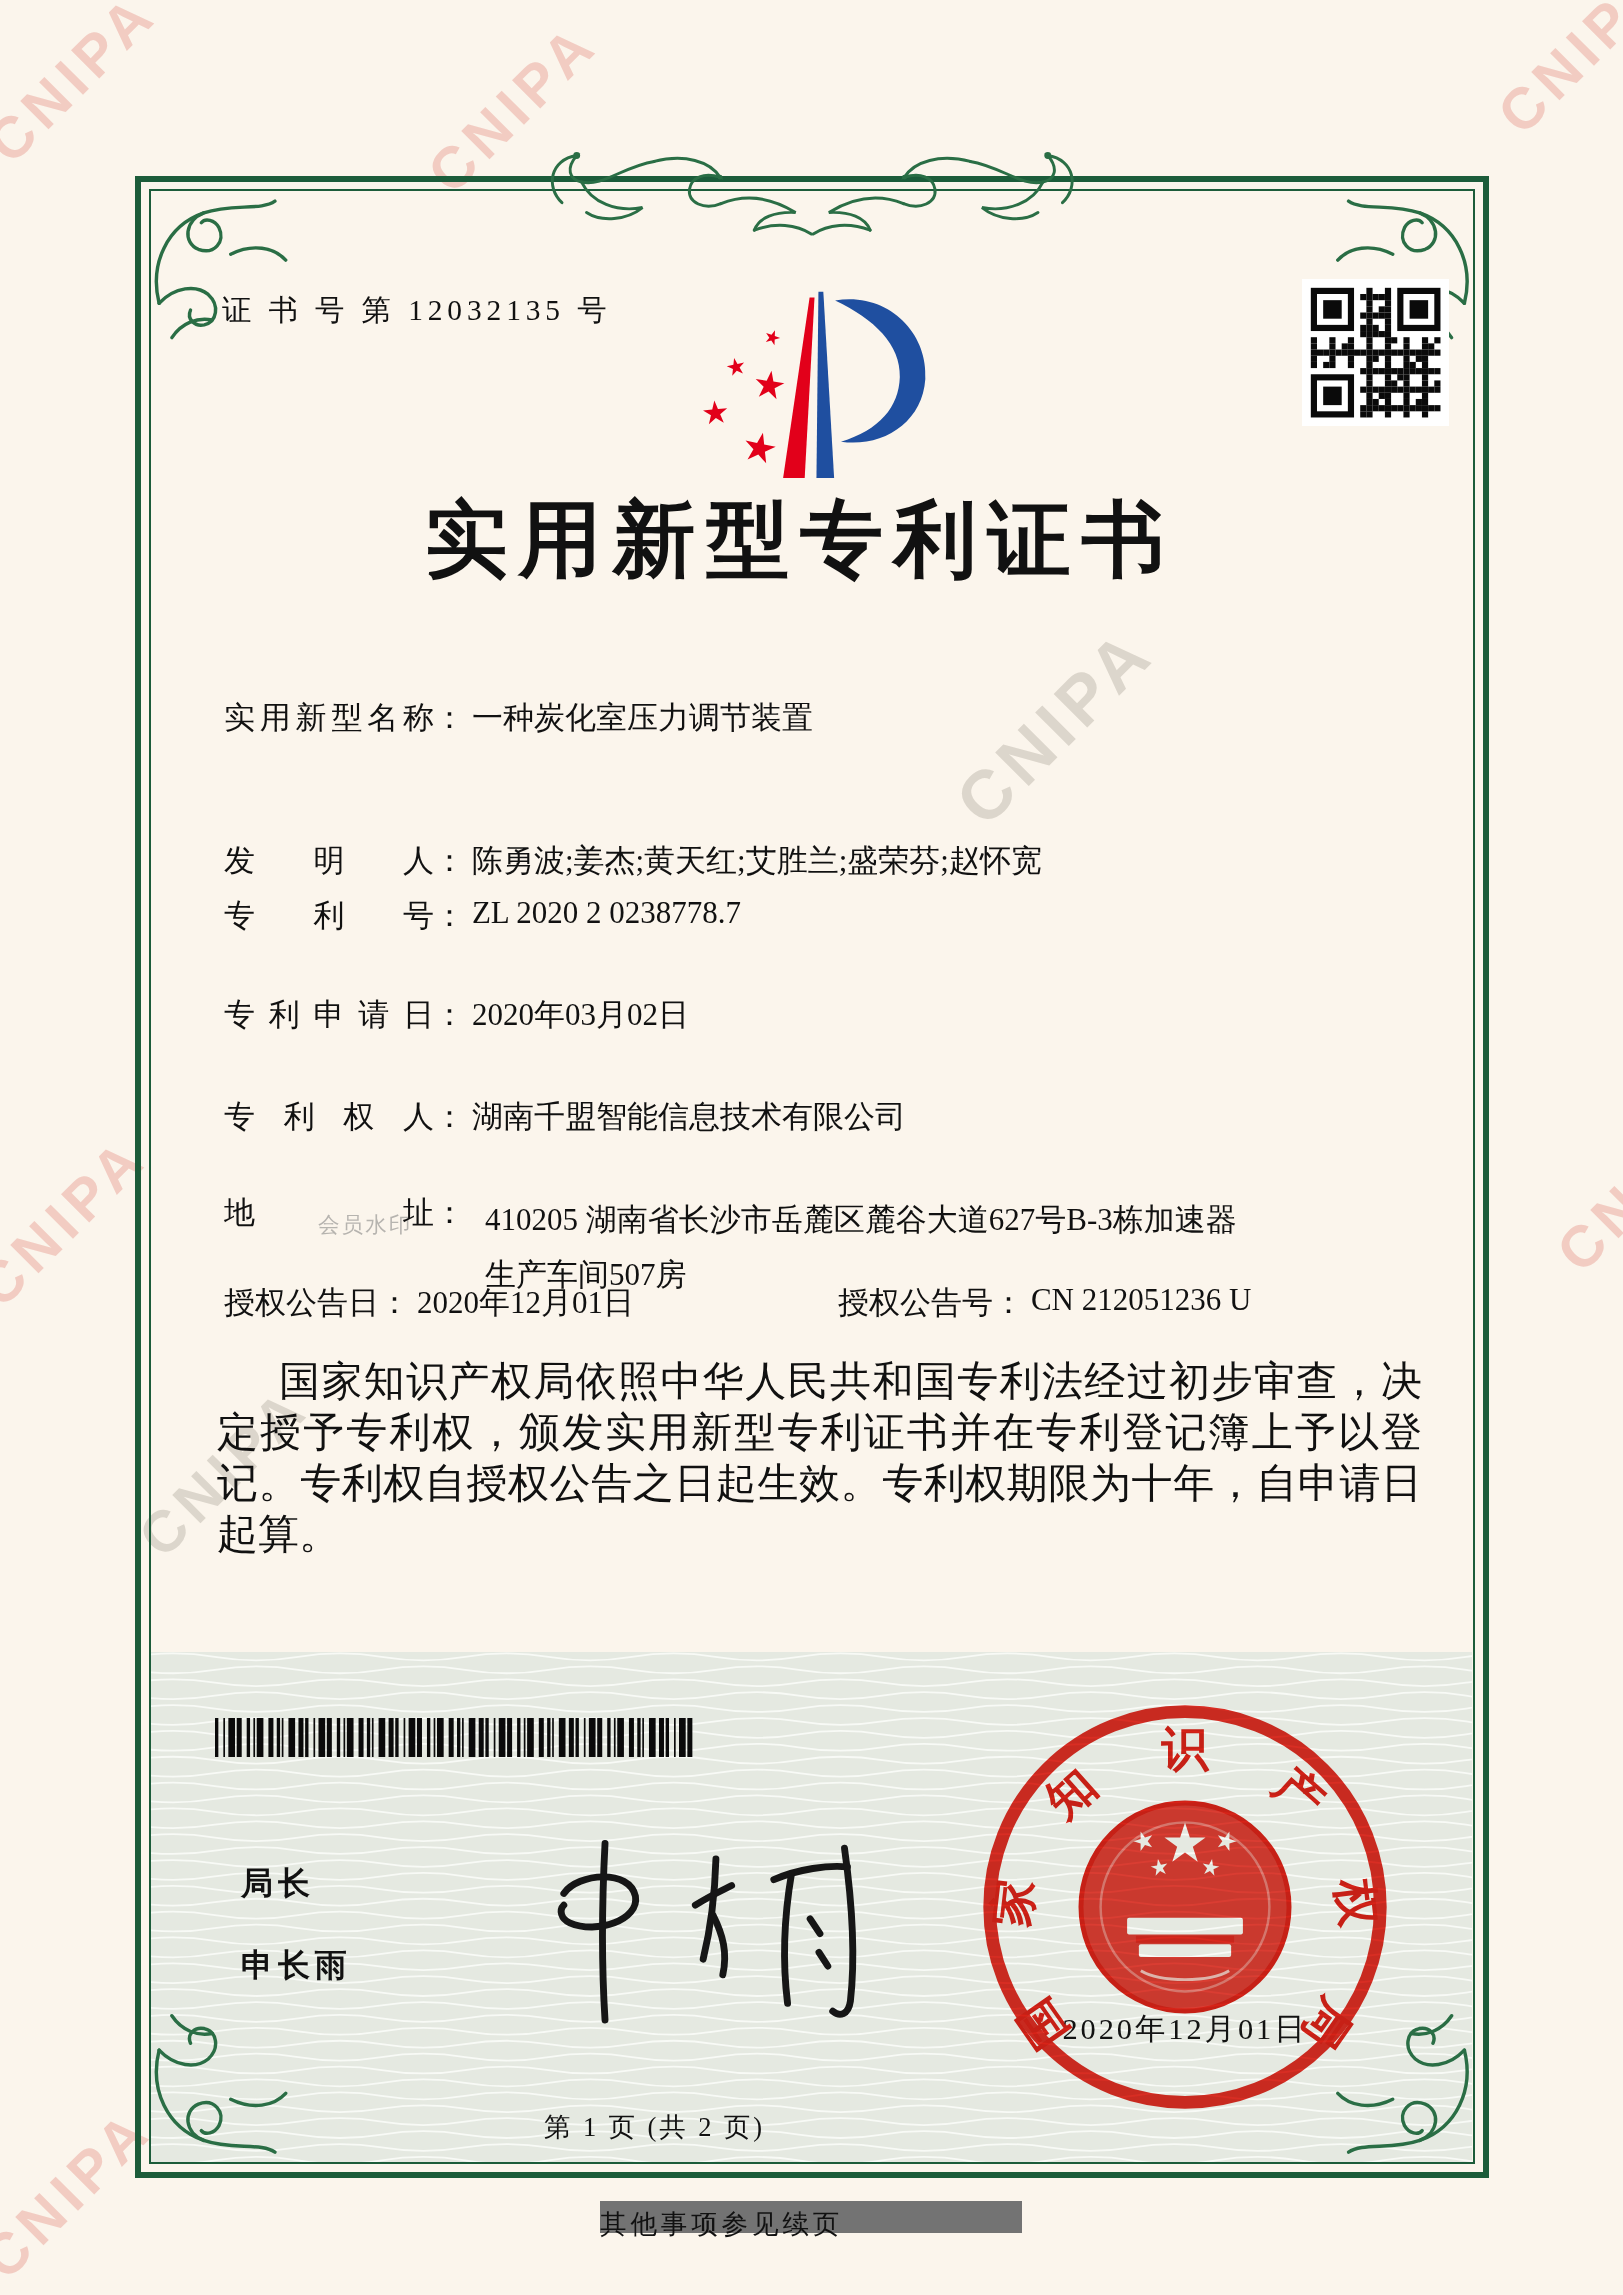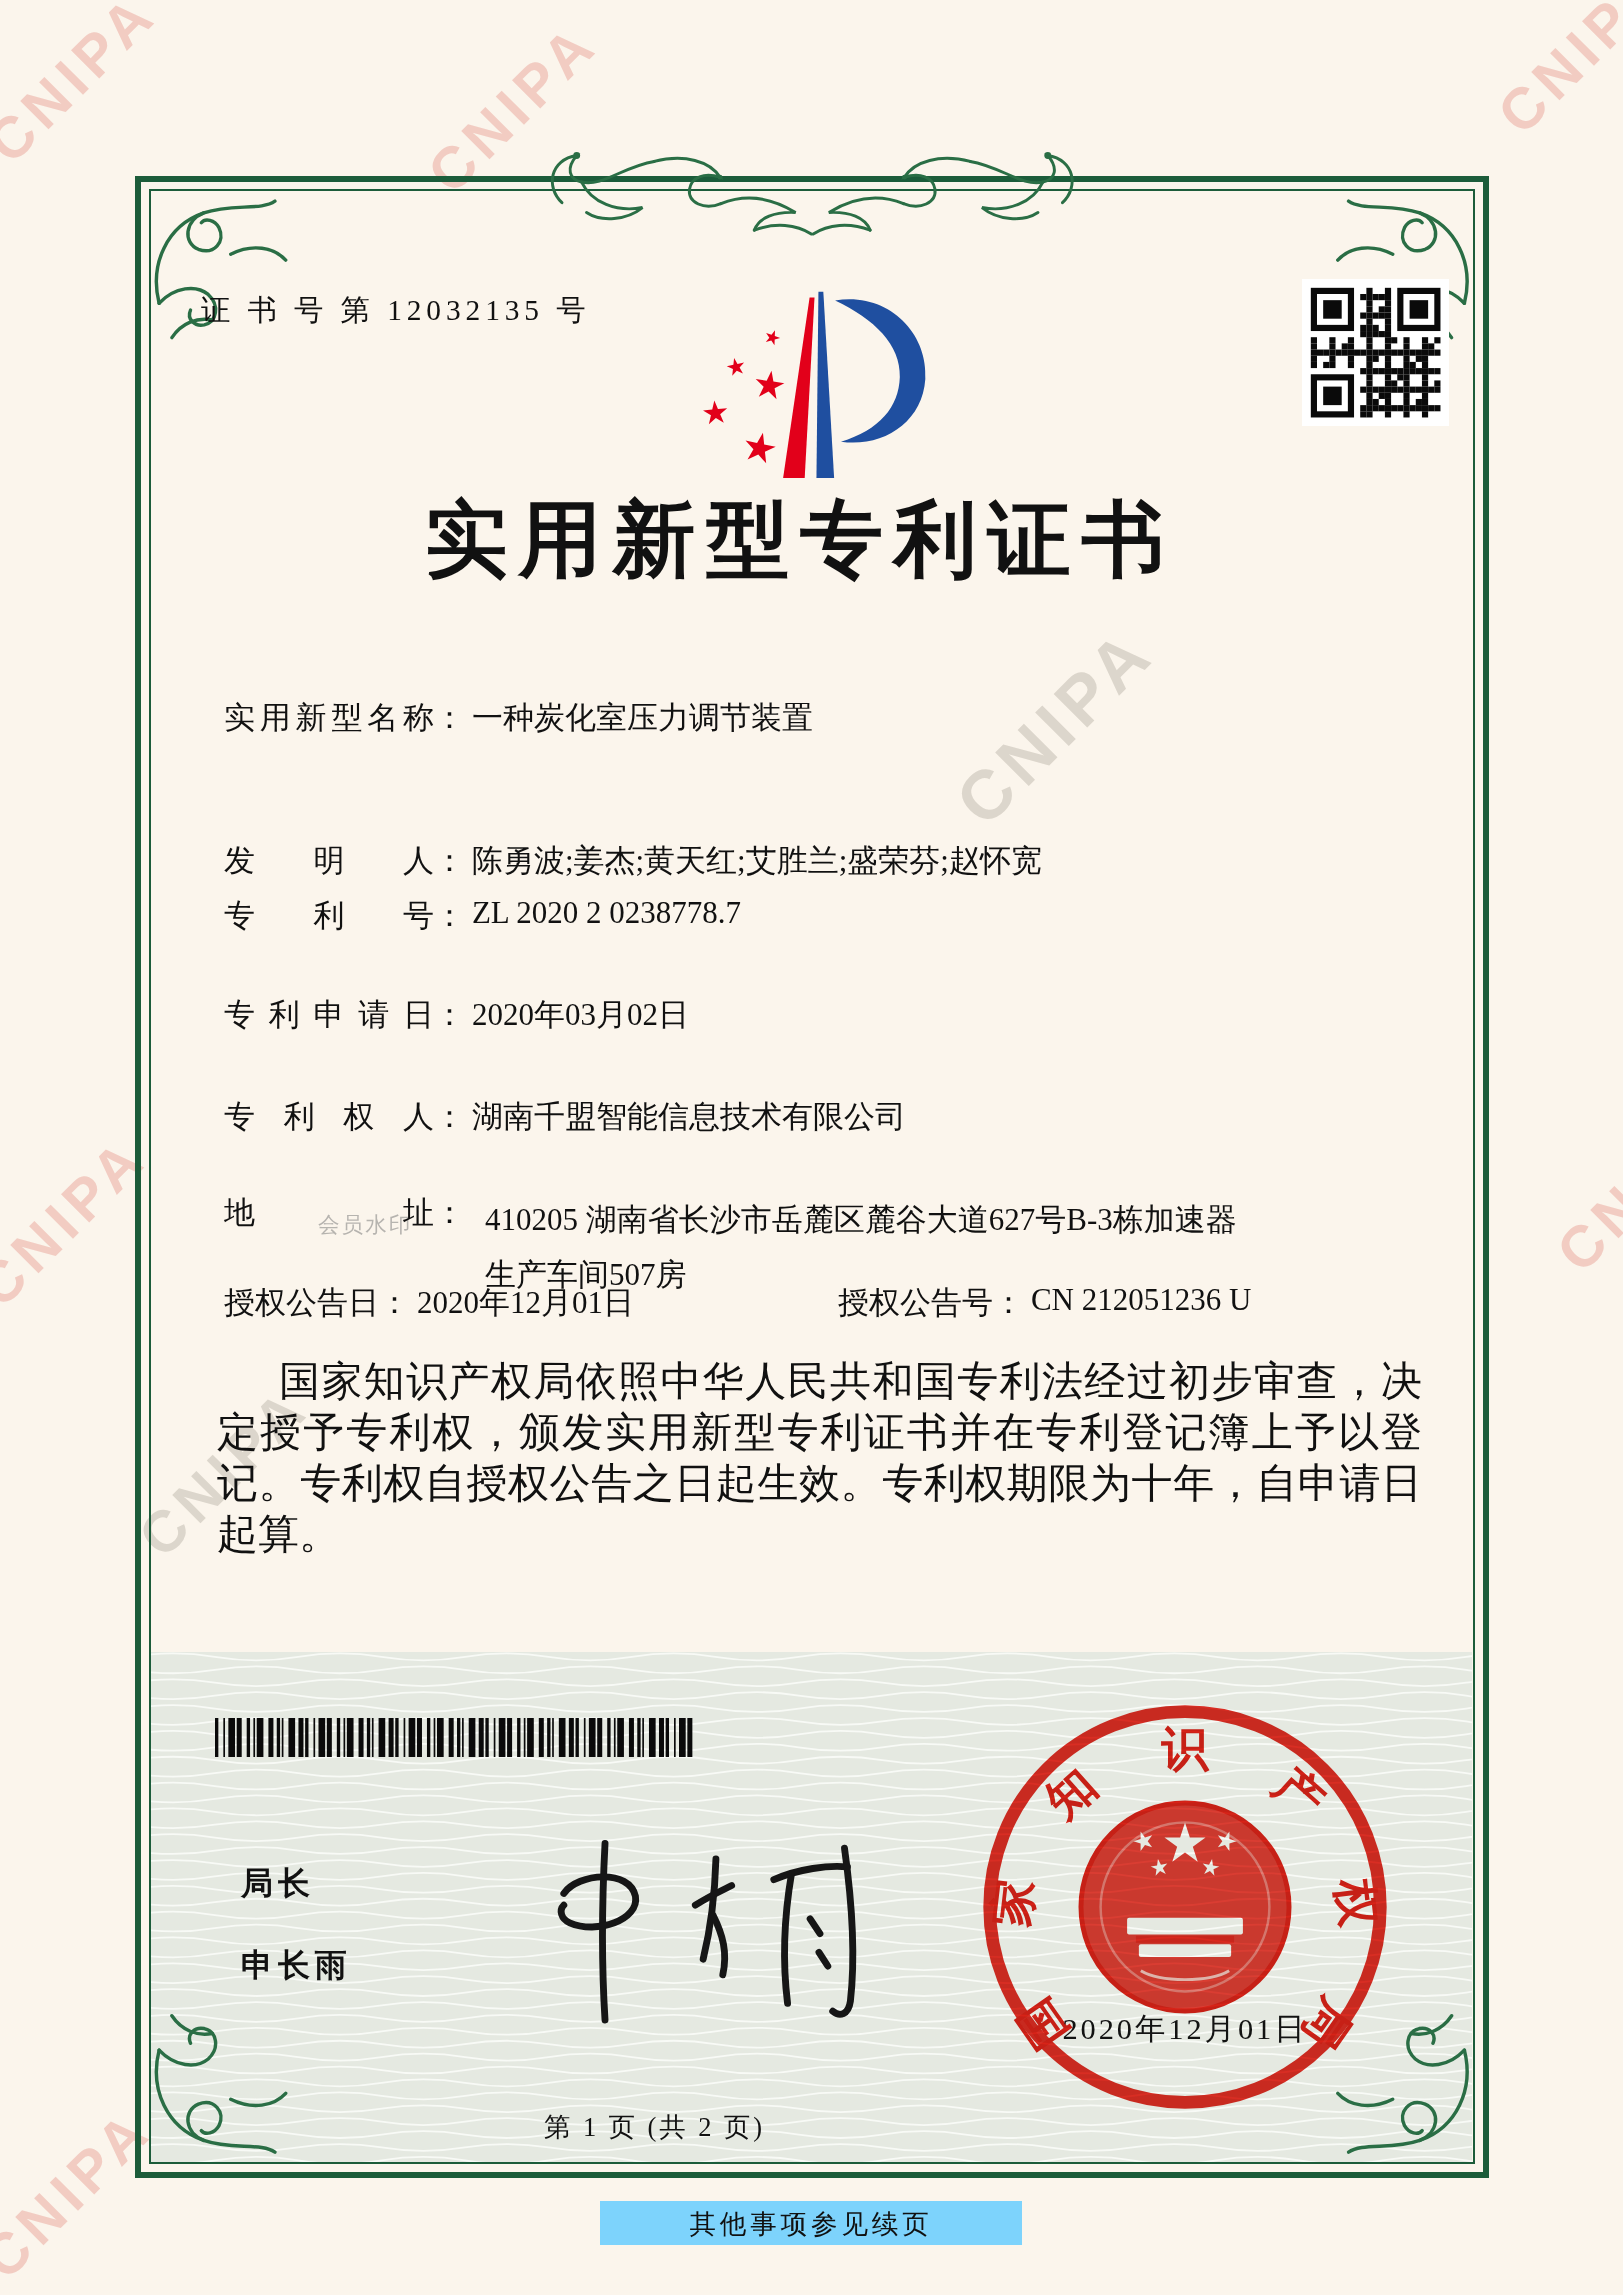--- a/index.html
+++ b/index.html
@@ -29,21 +29,21 @@
   .wm.red{color:rgba(226,122,110,0.33);}
   .wm.gray{color:rgba(150,142,130,0.30);}
   .wm-member{
     position:absolute;left:318px;top:1210px;font-size:21.6px;color:rgba(125,125,125,0.55);
     font-family:"Liberation Sans",sans-serif;z-index:3;letter-spacing:2px;
   }
   
   .orn{position:absolute;left:0;top:0;width:1623px;height:2295px;z-index:2;pointer-events:none;}
   
   .cert-no{
-    position:absolute;left:201px;top:291px;font-size:29.4px;letter-spacing:4.9px;z-index:3;
+    position:absolute;left:222px;top:291px;font-size:29.4px;letter-spacing:4.9px;z-index:3;
   }
   .logo{position:absolute;left:687px;top:272px;width:255px;height:206px;z-index:3;}
   .qr{position:absolute;left:1302px;top:279px;width:147px;height:147px;z-index:3;}
   .title{
     position:absolute;left:0;top:485px;width:1600px;text-align:center;
     font-size:83px;font-weight:700;letter-spacing:10.8px;z-index:3;margin:0;
   }
   
   .frow{position:absolute;left:216px;font-size:31px;z-index:3;white-space:nowrap;}
   .flabel{
@@ -71,22 +71,22 @@
   }
   .official.t{top:1862px;}
   .official.n{top:1944px;}
   .signature{position:absolute;left:501px;top:1796px;width:422px;height:236px;z-index:4;}
   .seal{position:absolute;left:974px;top:1696px;width:422px;height:422px;z-index:4;mix-blend-mode:multiply;}
   .page-num{
     position:absolute;left:0;top:2109px;width:1309px;text-align:center;
     font-size:26.5px;letter-spacing:2.9px;z-index:3;
   }
   .footer-note{
-    position:absolute;left:600px;top:2201px;width:422px;height:44px;background:#7dd3fc;
-    text-align:center;line-height:46px;font-size:26.5px;letter-spacing:3.9px;z-index:3;
+    position:absolute;left:600px;top:2201px;width:422px;height:32px;background:#737373;
+    line-height:46px;font-size:26.5px;letter-spacing:3.9px;z-index:3;
   }
 </style>
 </head>
 <body>
 
 <span class="wm red" style="left:-34px;top:44px;">CNIPA</span>
 <span class="wm red" style="left:407px;top:74px;">CNIPA</span>
 <span class="wm red" style="left:1477px;top:14.7px;">CNIPA</span>
 <span class="wm gray" style="left:933px;top:687px;font-size:69px;">CNIPA</span>
 <span class="wm red" style="left:1536px;top:1153px;">CNIPA</span>

